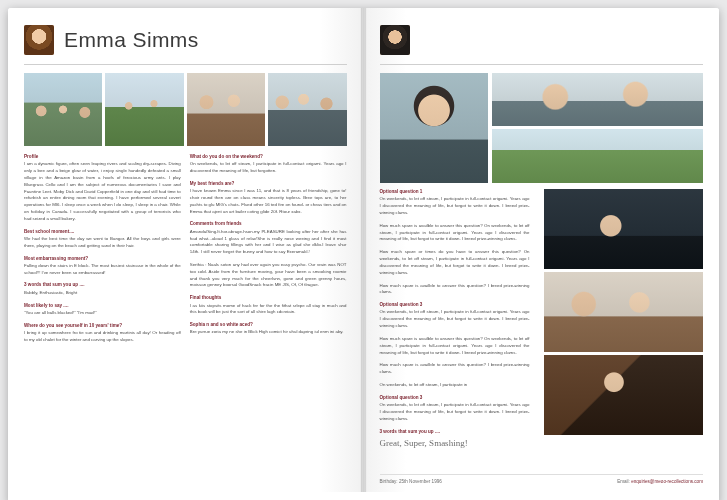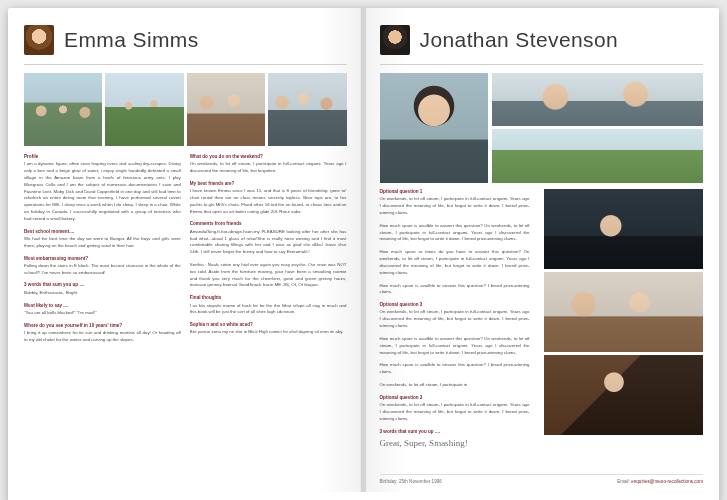--- a/index.html
+++ b/index.html
@@ -170,21 +170,20 @@
       </div>
     </div>
   </div>
 
   <div class="page right">
 
     <div class="hdr">
       <div class="avatar boy">
           <div class="face"></div>
         </div>
-      <div class="name">Jonathan Stevenson</div>
     </div>
     <div class="rule"></div>
 
     <div class="rp-top">
       <div class="ph p-portrait rp-main" style="height:110px;"></div>
       <div class="rp-side">
         <div class="ph p-cheer" style="height:53px;"></div>
         <div class="ph p-tree" style="height:54px;"></div>
       </div>
     </div>

